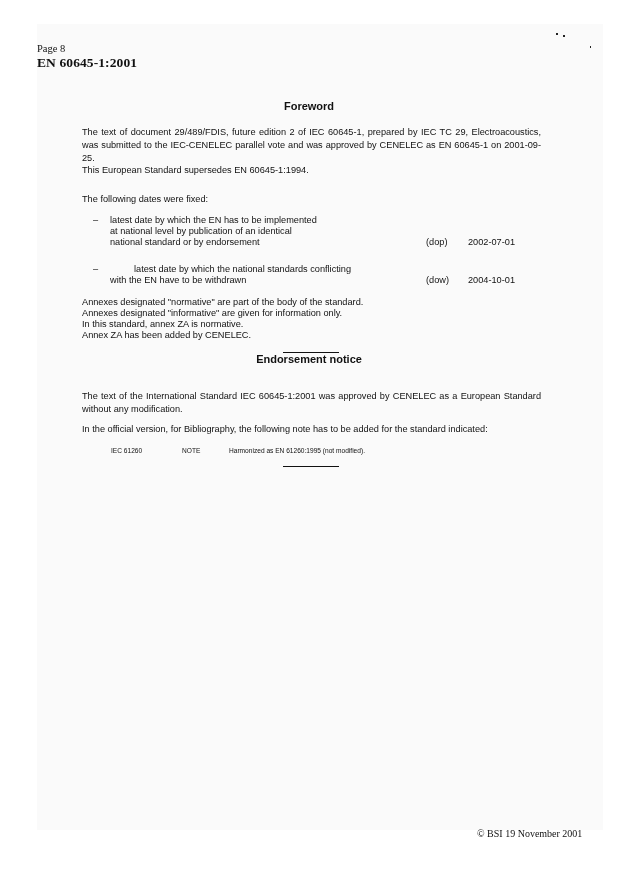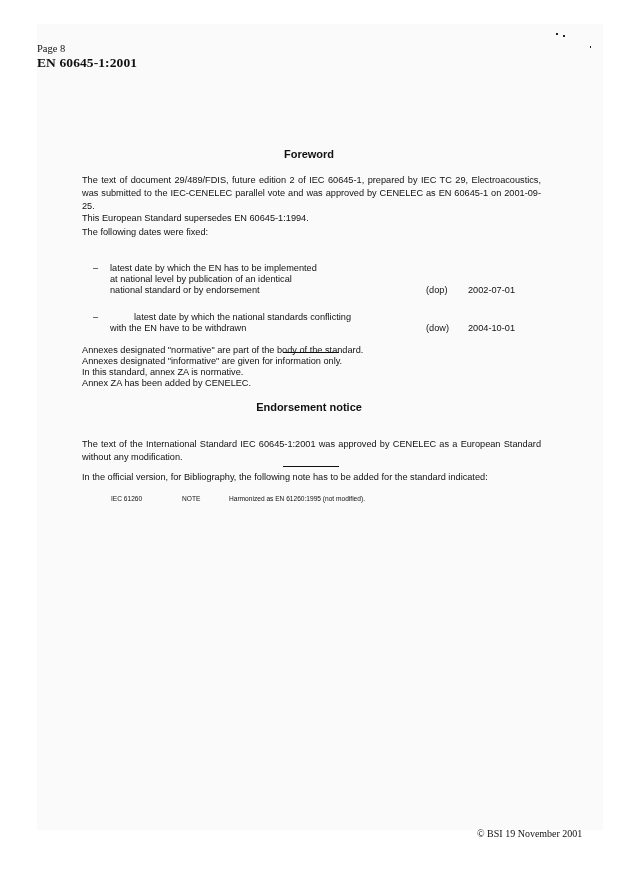--- a/index.html
+++ b/index.html
@@ -5,21 +5,21 @@
     html, body { margin: 0; padding: 0; }
     body {
       width: 618px; height: 874px; background: #ffffff; position: relative;
       overflow: hidden; color: #111;
     }
     .page-area {
       position: absolute; left: 37px; top: 24px; width: 566px; height: 806px;
       background: #fafafa;
     }
     .serif { font-family: "Liberation Serif", "DejaVu Serif", serif; }
-    .sans { font-family: "Liberation Sans", "DejaVu Sans", sans-serif; margin-top: 48px; }
+    .sans { font-family: "Liberation Sans", "DejaVu Sans", sans-serif; }
     .abs { position: absolute; white-space: nowrap; }
     .page-num { left: 37px; top: 43px; font-size: 10.5px; }
     .doc-id { left: 37px; top: 55px; font-size: 13.5px; font-weight: bold; letter-spacing: 0.1px; }
     .section-title { left: 0; width: 618px; text-align: center; font-size: 11px; font-weight: bold; }
     .para { left: 82px; width: 459px; font-size: 9.2px; line-height: 13px; white-space: normal; }
     .justify { text-align: justify; text-align-last: left; }
     .line { position: absolute; font-size: 9.2px; line-height: 11.5px; white-space: nowrap; }
     .dash { left: 93px; }
     .item-text { left: 110px; }
     .code { left: 426px; }
@@ -37,21 +37,21 @@
 <span class="speck" style="left:556px;top:33px;"></span>
 <span class="speck" style="left:563px;top:35px;"></span>
 <span class="speck" style="left:590px;top:46px;width:1px;"></span>
 
 <div class="abs serif page-num">Page 8</div>
 <div class="abs serif doc-id">EN 60645-1:2001</div>
 
 <div class="abs sans section-title" style="top:100px;">Foreword</div>
 <div class="abs sans para justify" style="top:126px;">The text of document 29/489/FDIS, future edition 2 of IEC 60645-1, prepared by IEC TC 29, Electroacoustics, was submitted to the IEC-CENELEC parallel vote and was approved by CENELEC as EN 60645-1 on 2001-09-25.</div>
 <div class="abs sans para" style="top:164px;">This European Standard supersedes EN 60645-1:1994.</div>
-<div class="abs sans para" style="top:178px;">The following dates were fixed:</div>
+<div class="abs sans para" style="top:193px;">The following dates were fixed:</div>
 
 <div>
   <span class="line sans dash" style="top:215px;">–</span>
   <span class="line sans item-text" style="top:215px;">latest date by which the EN has to be implemented</span>
   <span class="line sans item-text" style="top:226px;">at national level by publication of an identical</span>
   <span class="line sans item-text" style="top:237px;">national standard or by endorsement</span>
   <span class="line sans code" style="top:237px;">(dop)</span>
   <span class="line sans date" style="top:237px;">2002-07-01</span>
 </div>
 

